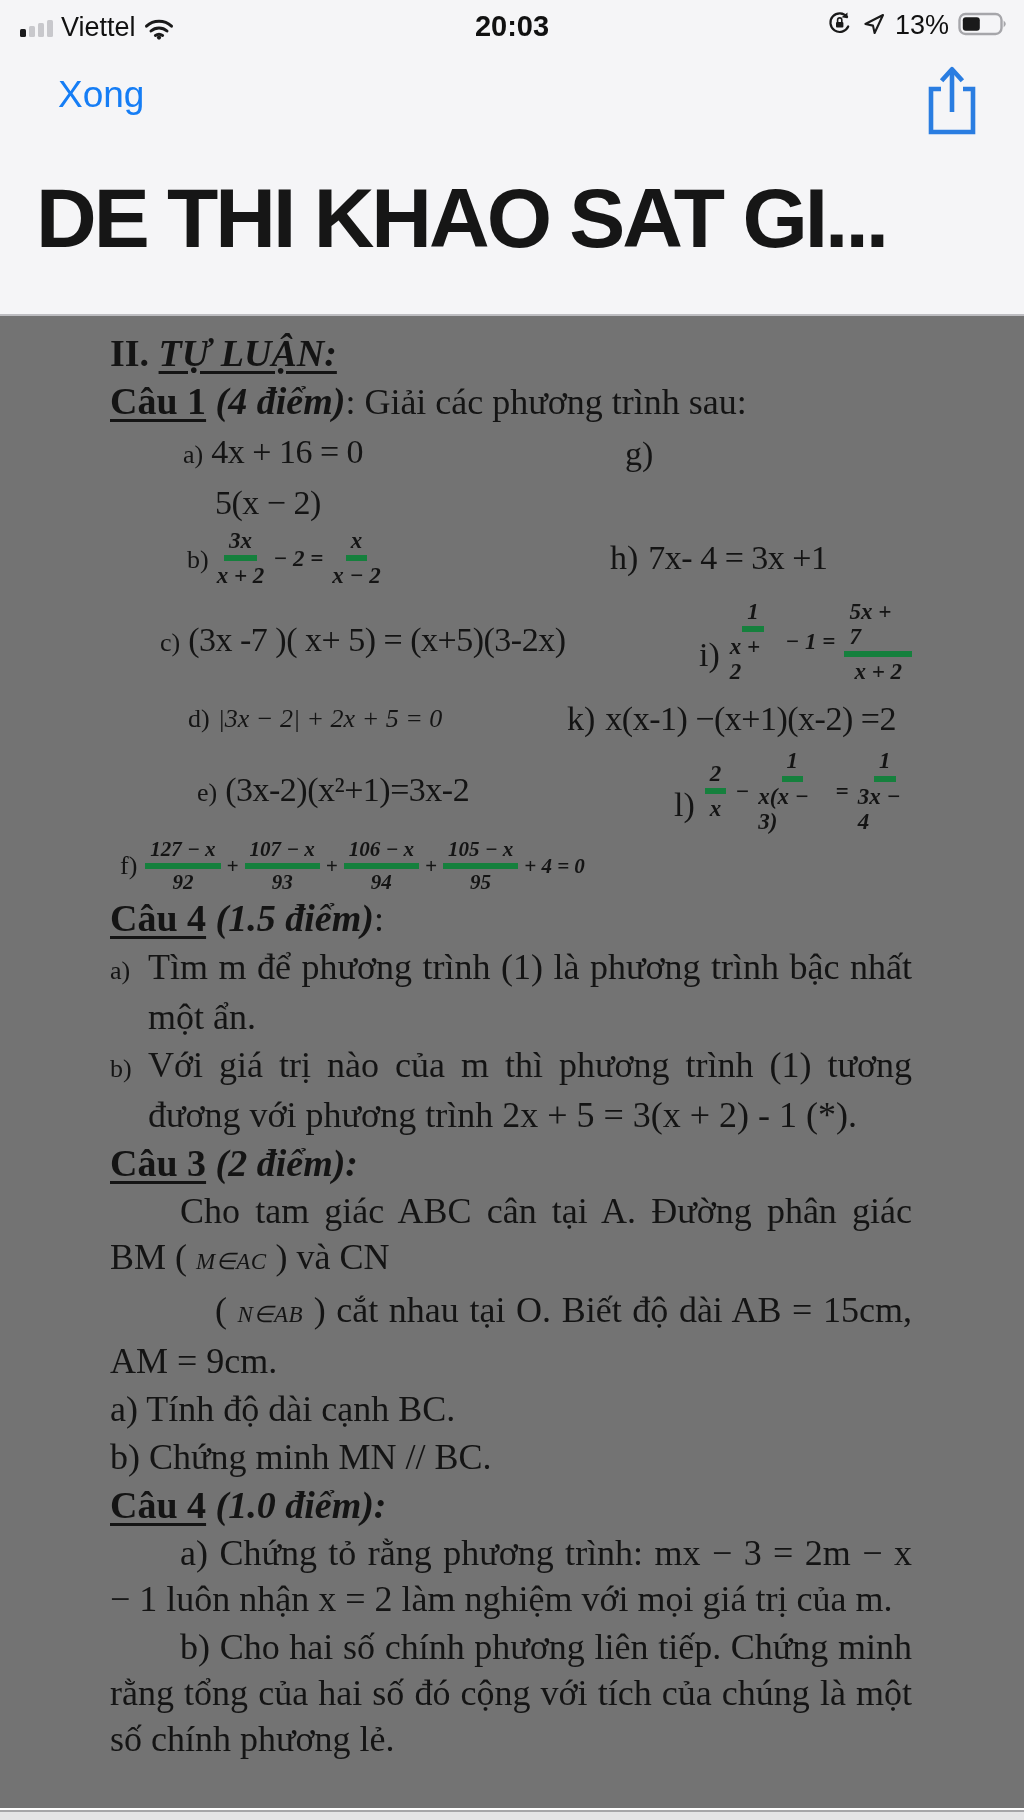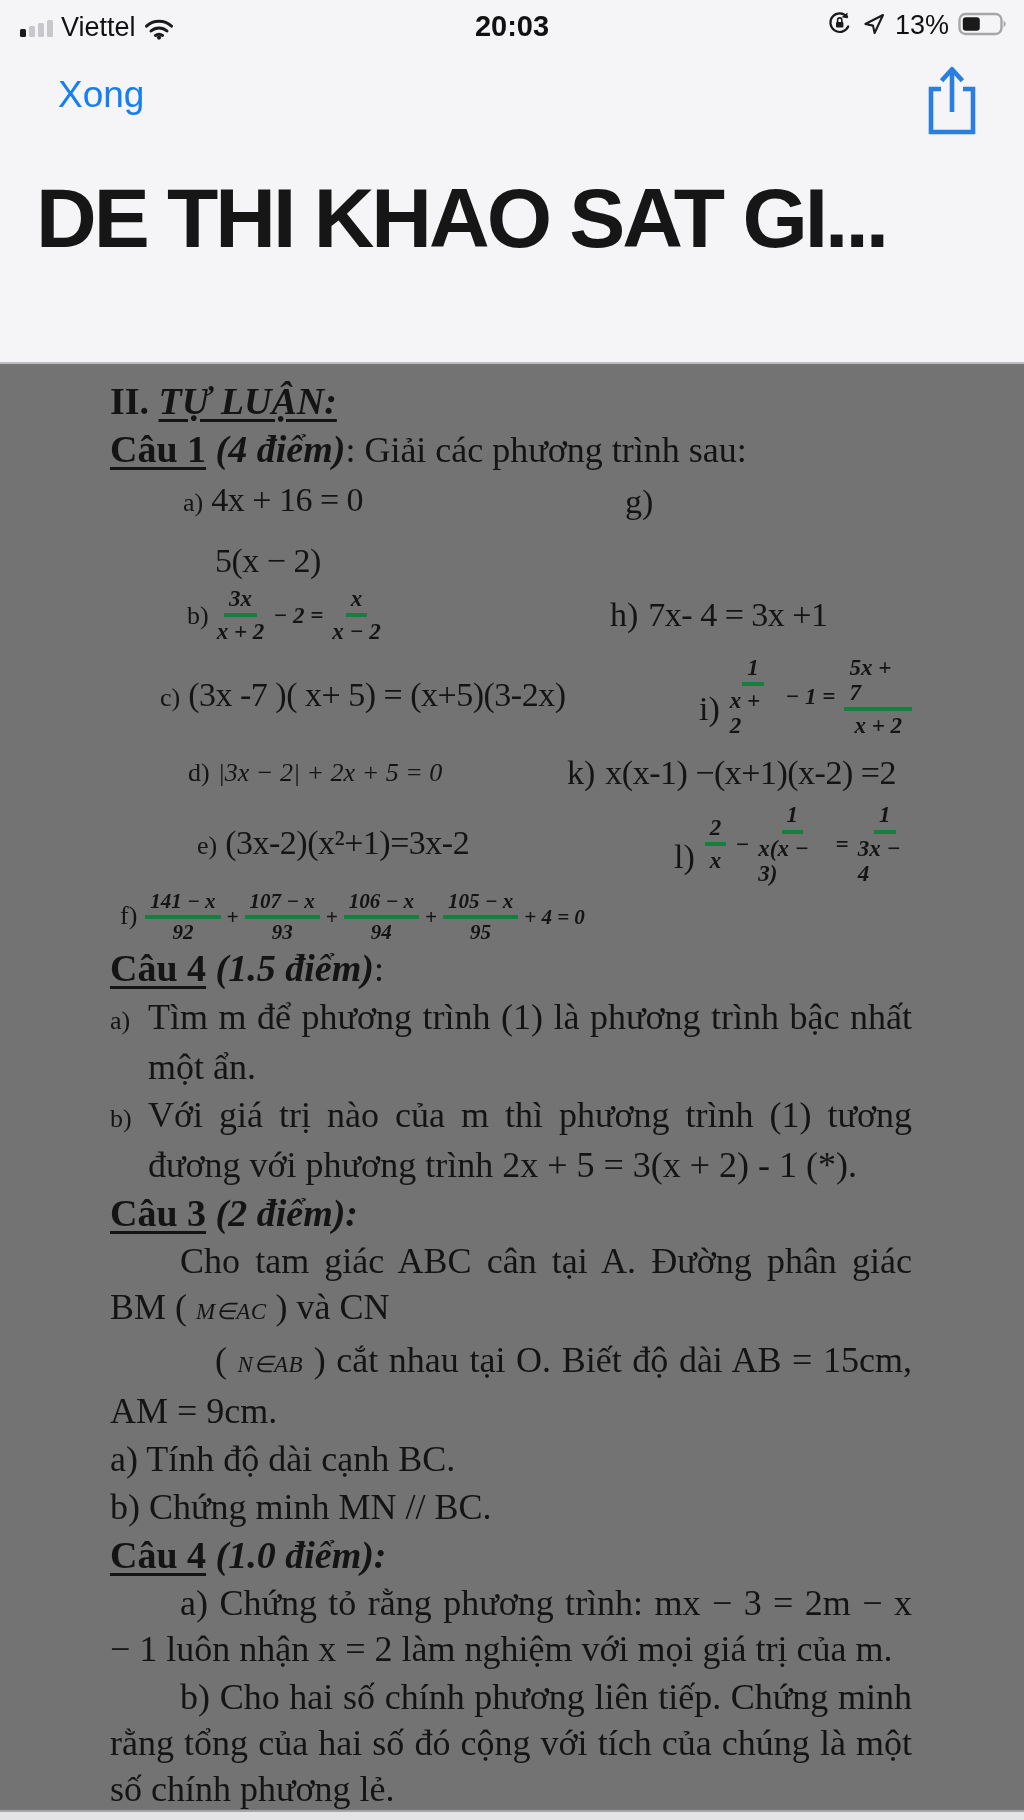--- a/index.html
+++ b/index.html
@@ -1,20 +1,20 @@
 <!DOCTYPE html>
 <html><head>
 <meta charset="utf-8">
 <style>
   html,body { margin:0; padding:0; }
   body { width:1024px; height:1820px; background:#fff; font-family:"Liberation Serif", serif; color:#141414; }
   .screen { position:relative; width:1024px; height:1820px; overflow:hidden; background:#fff; }
 
   
-  .chrome { height:364px; background:#f5f5f7; border-bottom:2px solid #bdbdc1; box-sizing:border-box; }
+  .chrome { height:316px; background:#f5f5f7; border-bottom:2px solid #bdbdc1; box-sizing:border-box; }
   .status-bar { position:relative; height:46px; padding:10px 22px 0 22px; font-family:"Liberation Sans", sans-serif; }
   .sb-left { position:absolute; left:20px; top:12px; display:flex; align-items:center; gap:8px; }
   .signal-bars { display:flex; align-items:flex-end; gap:3px; height:18px; }
   .signal-bars i { display:block; width:6px; border-radius:1.5px; background:#c8c8cc; }
   .signal-bars .b1 { height:8px; background:#1b1b1d; }
   .signal-bars .b2 { height:11px; }
   .signal-bars .b3 { height:14px; }
   .signal-bars .b4 { height:17px; }
   .carrier { font-size:27px; color:#111; }
   .wifi svg { display:block; margin-top:2px; }
@@ -51,21 +51,21 @@
   .eq-item { display:flex; align-items:baseline; }
   .eq-item.fr { align-items:flex-end; }
   .eq-item.fr .lbl-sm, .eq-item.fr .lbl-lg { margin-bottom:6px; }
   .lbl-sm { font-size:26px; margin-right:8px; flex:none; }
   .lbl-lg { font-size:34px; margin-right:10px; flex:none; }
   .eq { font-size:34px; letter-spacing:-0.5px; white-space:nowrap; }
   .eq-sm { font-size:26px; font-style:italic; white-space:nowrap; }
   .eqf { display:inline-flex; align-items:center; gap:9px; font-size:23px; font-style:italic; font-weight:600; line-height:1.1; }
   .eqf.small { font-size:21px; gap:6px; }
   .frac { display:inline-flex; flex-direction:column; align-items:center; }
-  .frac .num { padding:0 5px 2px 5px; border-bottom:4px solid #15803d; }
+  .frac .num { padding:0 5px 2px 5px; border-bottom:6px solid #15803d; }
   .frac .den { padding-top:2px; }
   .mid, .ftail { white-space:nowrap; }
 
   
   .c2-intro { margin-left:70px; }
   .c2-intro .tag { margin-left:58px; }
   .hang { margin-left:70px; padding-left:38px; text-indent:-38px; text-align:justify; }
   .hlbl { display:inline-block; width:38px; text-indent:0; font-size:26px; }
   .small-math { font-size:23px; font-style:italic; letter-spacing:0.5px; }
   .ml105 { margin-left:105px; }
@@ -155,21 +155,21 @@
             <span class="eq">4x + 16 = 0</span>
           </div>
         </div>
       <div class="eq-r">
           <div class="eq-item">
             <span class="lbl-lg">g)</span>
           </div>
         </div>
     </div>
 
-    <div class="eq-row" style="margin-top:12px">
+    <div class="eq-row" style="margin-top:2px">
       <div class="eq-l">
           <div class="eq-item" style="margin-left:105px">
             <span class="eq">5(x − 2)</span>
           </div>
         </div>
     </div>
 
     <div class="eq-row" style="margin-top:2px">
       <div class="eq-l">
         <div class="eq-item fr" style="margin-left:77px">
@@ -263,21 +263,21 @@
           </span>
         </div>
       </div>
     </div>
 
     <div class="eq-row" style="margin-top:4px">
       <div class="eq-item fr" style="margin-left:10px">
         <span class="lbl-sm">f)</span>
         <span class="eqf small">
           <span class="frac">
-              <span class="num">141 − x</span>
+              <span class="num">127 − x</span>
               <span class="den">92</span>
             </span>
           <span class="mid">+</span>
           <span class="frac">
               <span class="num">107 − x</span>
               <span class="den">93</span>
             </span>
           <span class="mid">+</span>
           <span class="frac">
               <span class="num">106 − x</span>

